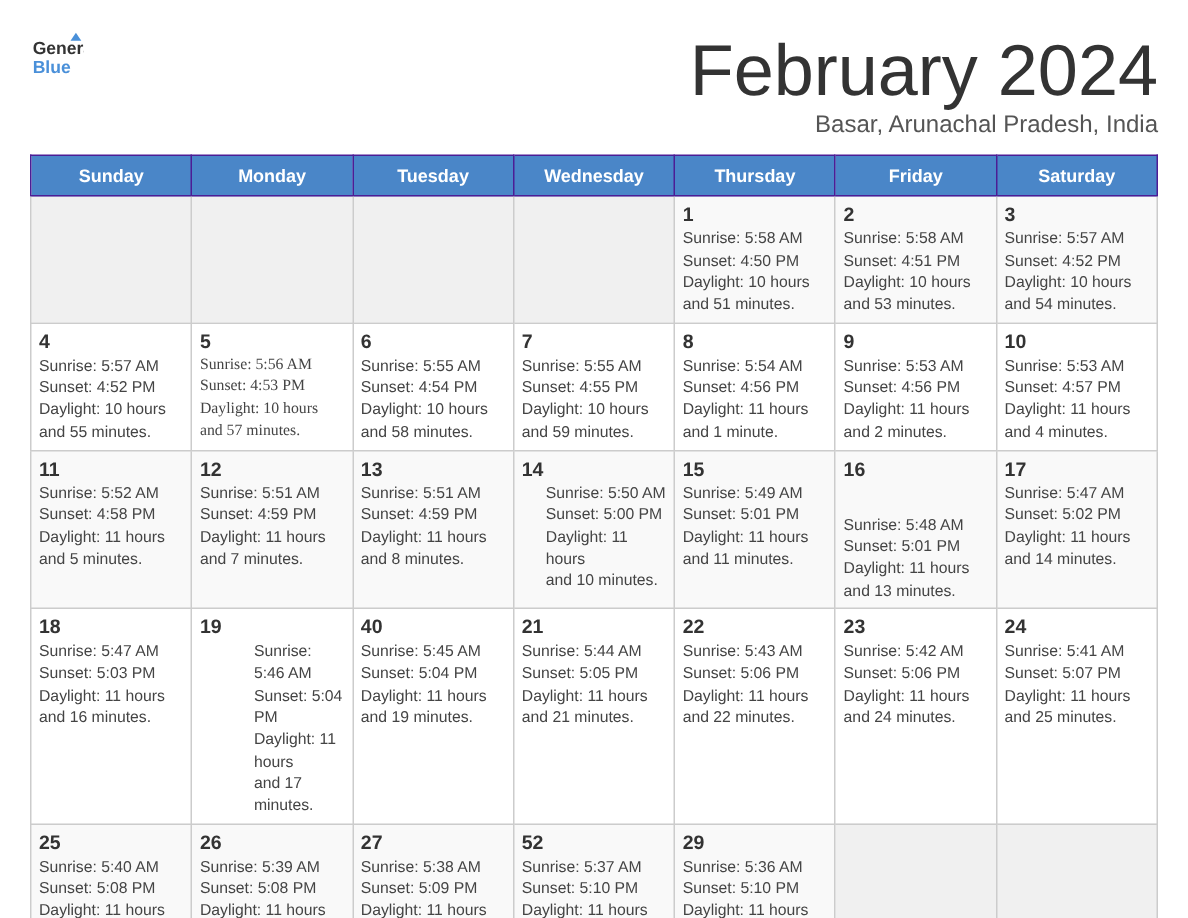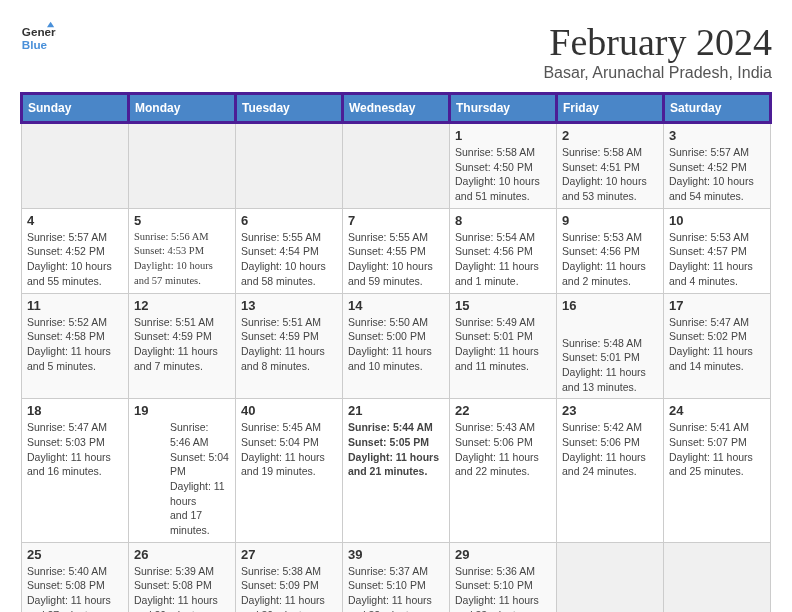--- a/index.html
+++ b/index.html
@@ -22,42 +22,41 @@
       gap: 4px;
     }
     .logo-icon {
       width: 36px;
       height: 36px;
     }
     .title-area {
       text-align: right;
     }
     .month-title {
-      font-size: 38px;
+      font-size: 48px;
       font-weight: normal;
       color: #333;
-      font-family: Liberation Serif, serif;
     }
     .subtitle {
       font-size: 16px;
       color: #555;
     }
     table {
       width: 100%;
       border-collapse: collapse;
       font-size: 11px;
     }
     thead tr th {
       background-color: #4a86c8;
       color: #fff;
-      text-align: left;
+      text-align: center;
       padding: 6px 5px;
       font-size: 12px;
       font-weight: bold;
-      border: 3px solid #4c1d95;
+      border: 1px solid #4c1d95;
     }
     tbody tr td {
       border: 1px solid #ccc;
       vertical-align: top;
       padding: 4px 5px;
       width: 107px;
       min-height: 80px;
       background: #fff;
     }
     tbody tr:nth-child(odd) td {
@@ -205,21 +204,21 @@
         </td>
         <td>
           <span class="day-num">13</span>
           <div class="day-info" style="white-space: pre-line;">Sunrise: 5:51 AM
 Sunset: 4:59 PM
 Daylight: 11 hours
 and 8 minutes.</div>
         </td>
         <td>
           <span class="day-num">14</span>
-          <div class="day-info" style="white-space: pre-line;">Sunrise: 5:50 AM
+          <div class="day-info" style="white-space: pre-line; margin-left: 16px;">Sunrise: 5:50 AM
 Sunset: 5:00 PM
 Daylight: 11 hours
 and 10 minutes.</div>
         </td>
         <td>
           <span class="day-num">15</span>
           <div class="day-info" style="white-space: pre-line;">Sunrise: 5:49 AM
 Sunset: 5:01 PM
 Daylight: 11 hours
 and 11 minutes.</div>
@@ -256,21 +255,21 @@
         </td>
         <td>
           <span class="day-num">40</span>
           <div class="day-info" style="white-space: pre-line;">Sunrise: 5:45 AM
 Sunset: 5:04 PM
 Daylight: 11 hours
 and 19 minutes.</div>
         </td>
         <td>
           <span class="day-num">21</span>
-          <div class="day-info" style="white-space: pre-line; font-weight: bold;">Sunrise: 5:44 AM
+          <div class="day-info" style="white-space: pre-line;">Sunrise: 5:44 AM
 Sunset: 5:05 PM
 Daylight: 11 hours
 and 21 minutes.</div>
         </td>
         <td>
           <span class="day-num">22</span>
           <div class="day-info" style="white-space: pre-line;">Sunrise: 5:43 AM
 Sunset: 5:06 PM
 Daylight: 11 hours
 and 22 minutes.</div>
@@ -306,21 +305,21 @@
 and 29 minutes.</div>
         </td>
         <td>
           <span class="day-num">27</span>
           <div class="day-info" style="white-space: pre-line;">Sunrise: 5:38 AM
 Sunset: 5:09 PM
 Daylight: 11 hours
 and 30 minutes.</div>
         </td>
         <td>
-          <span class="day-num">39</span>
+          <span class="day-num">52</span>
           <div class="day-info" style="white-space: pre-line;">Sunrise: 5:37 AM
 Sunset: 5:10 PM
 Daylight: 11 hours
 and 32 minutes.</div>
         </td>
         <td>
           <span class="day-num">29</span>
           <div class="day-info" style="white-space: pre-line;">Sunrise: 5:36 AM
 Sunset: 5:10 PM
 Daylight: 11 hours

